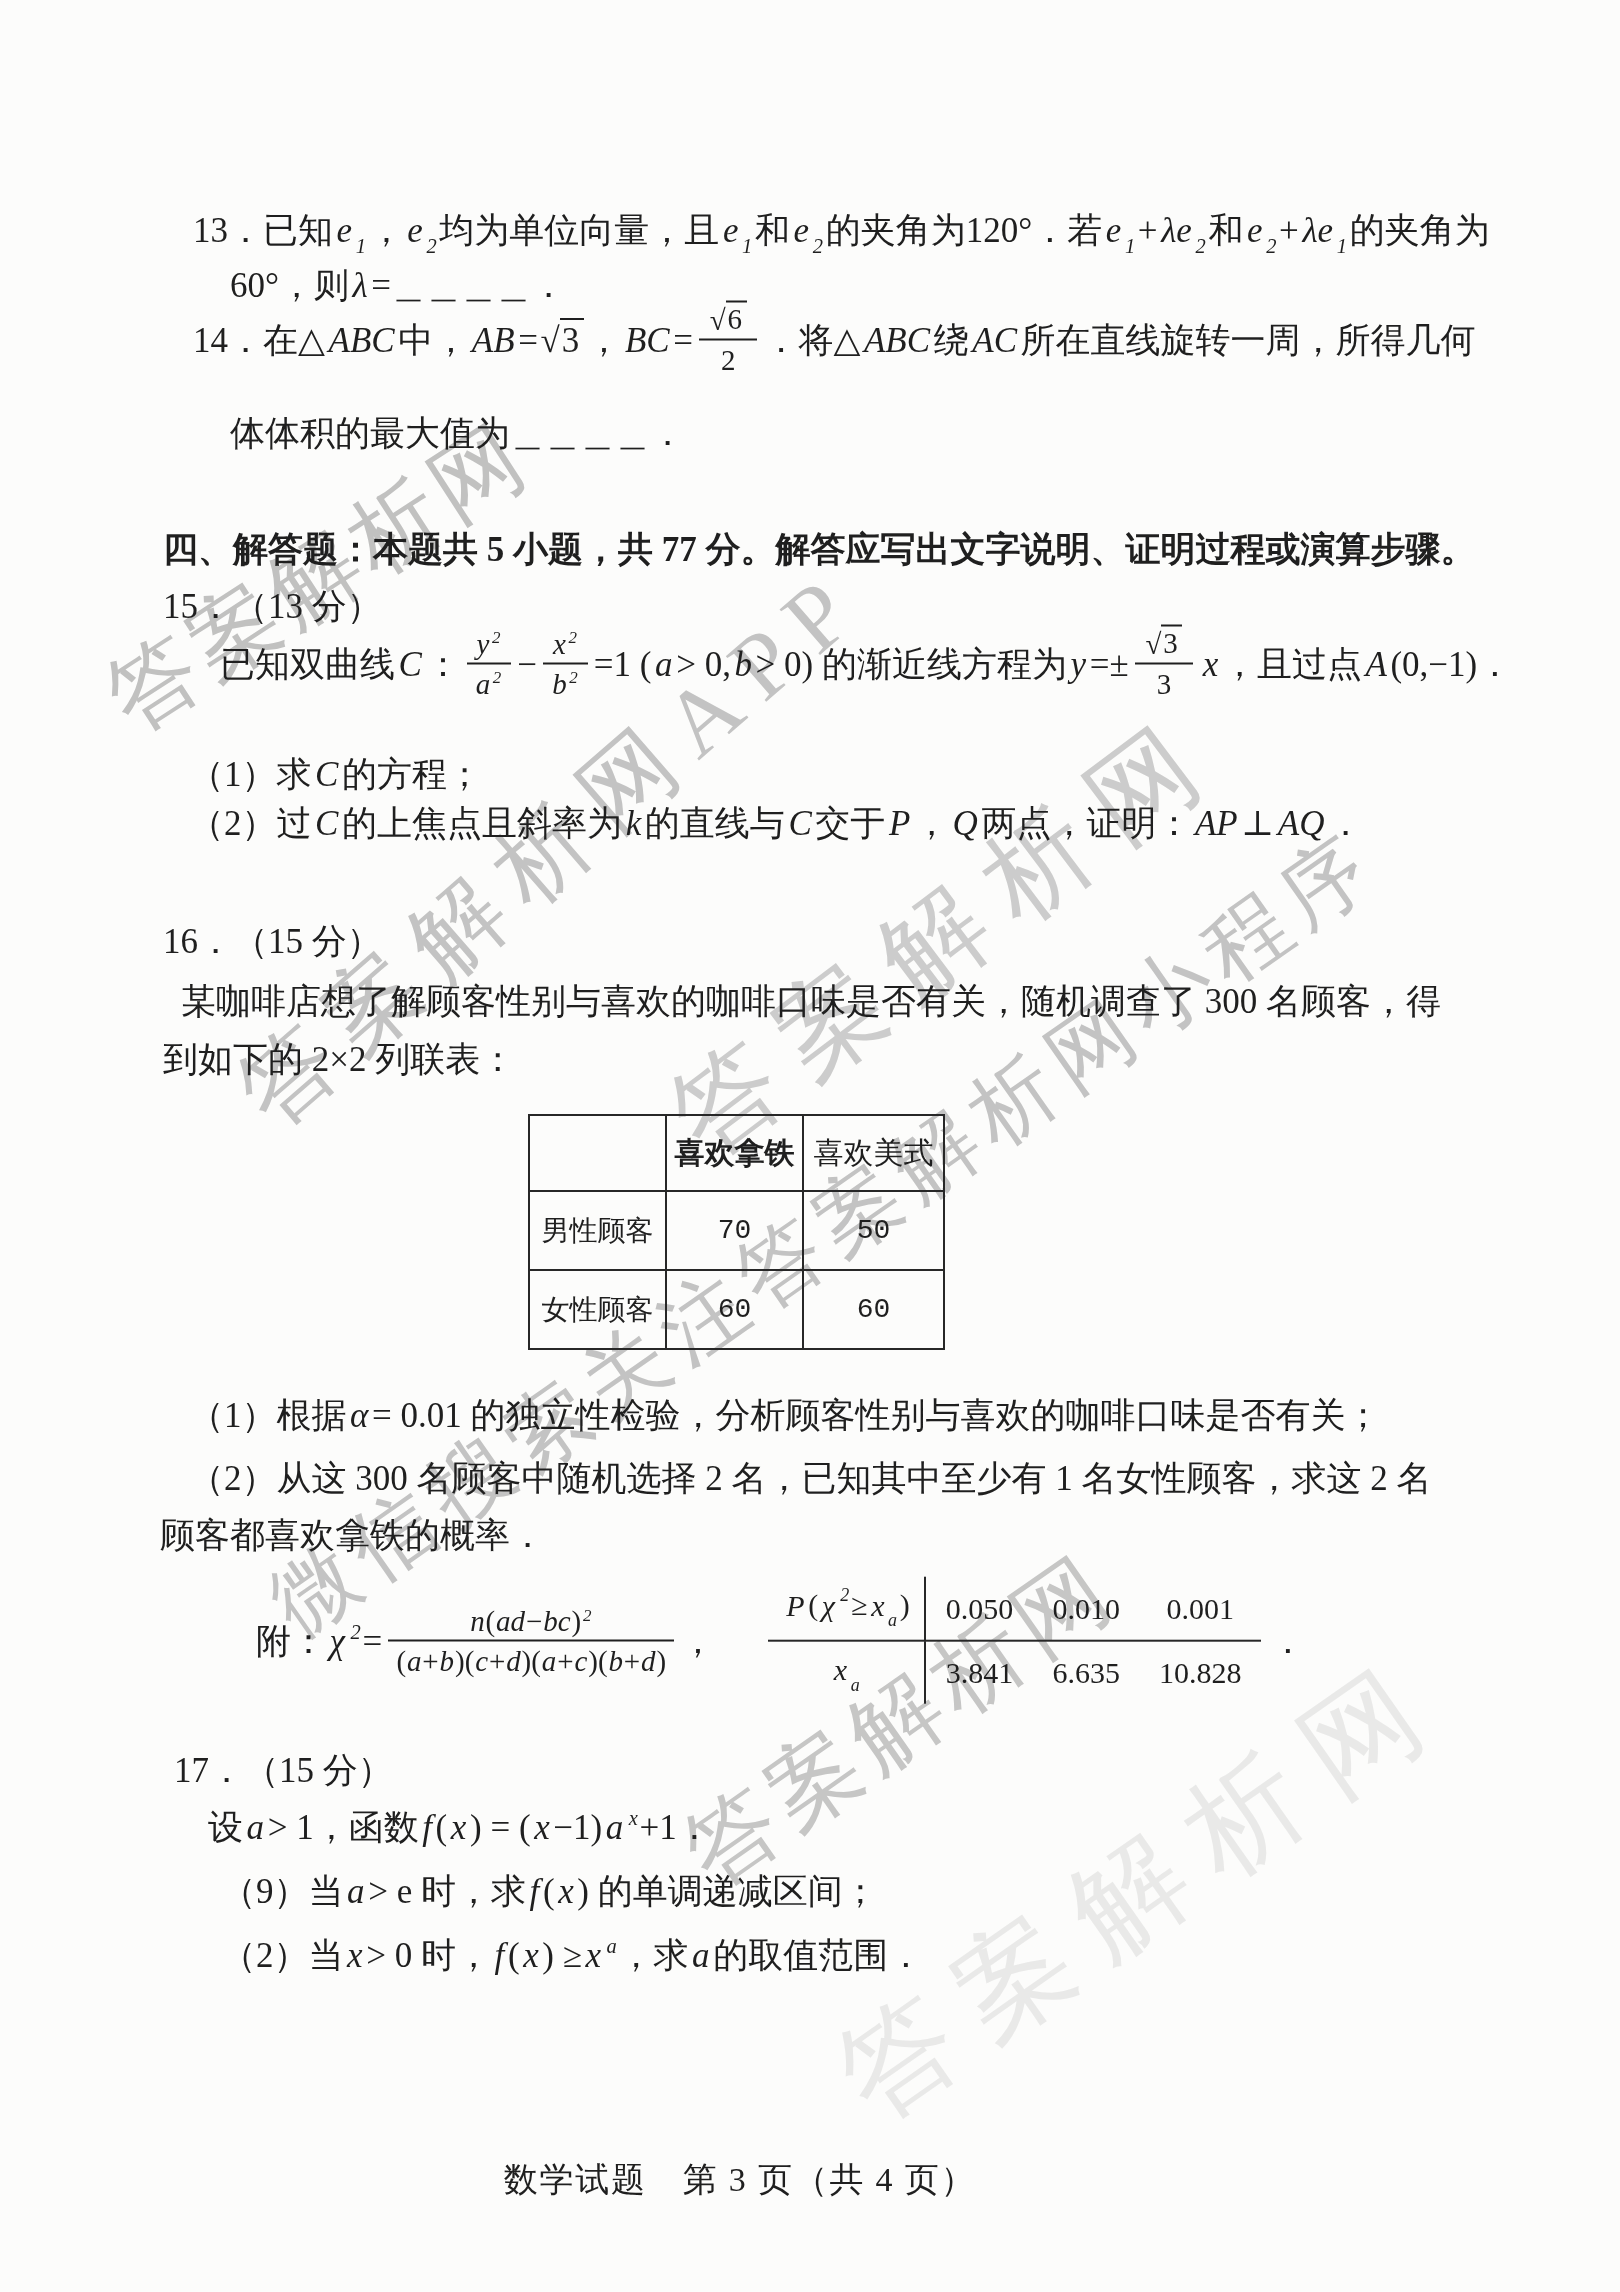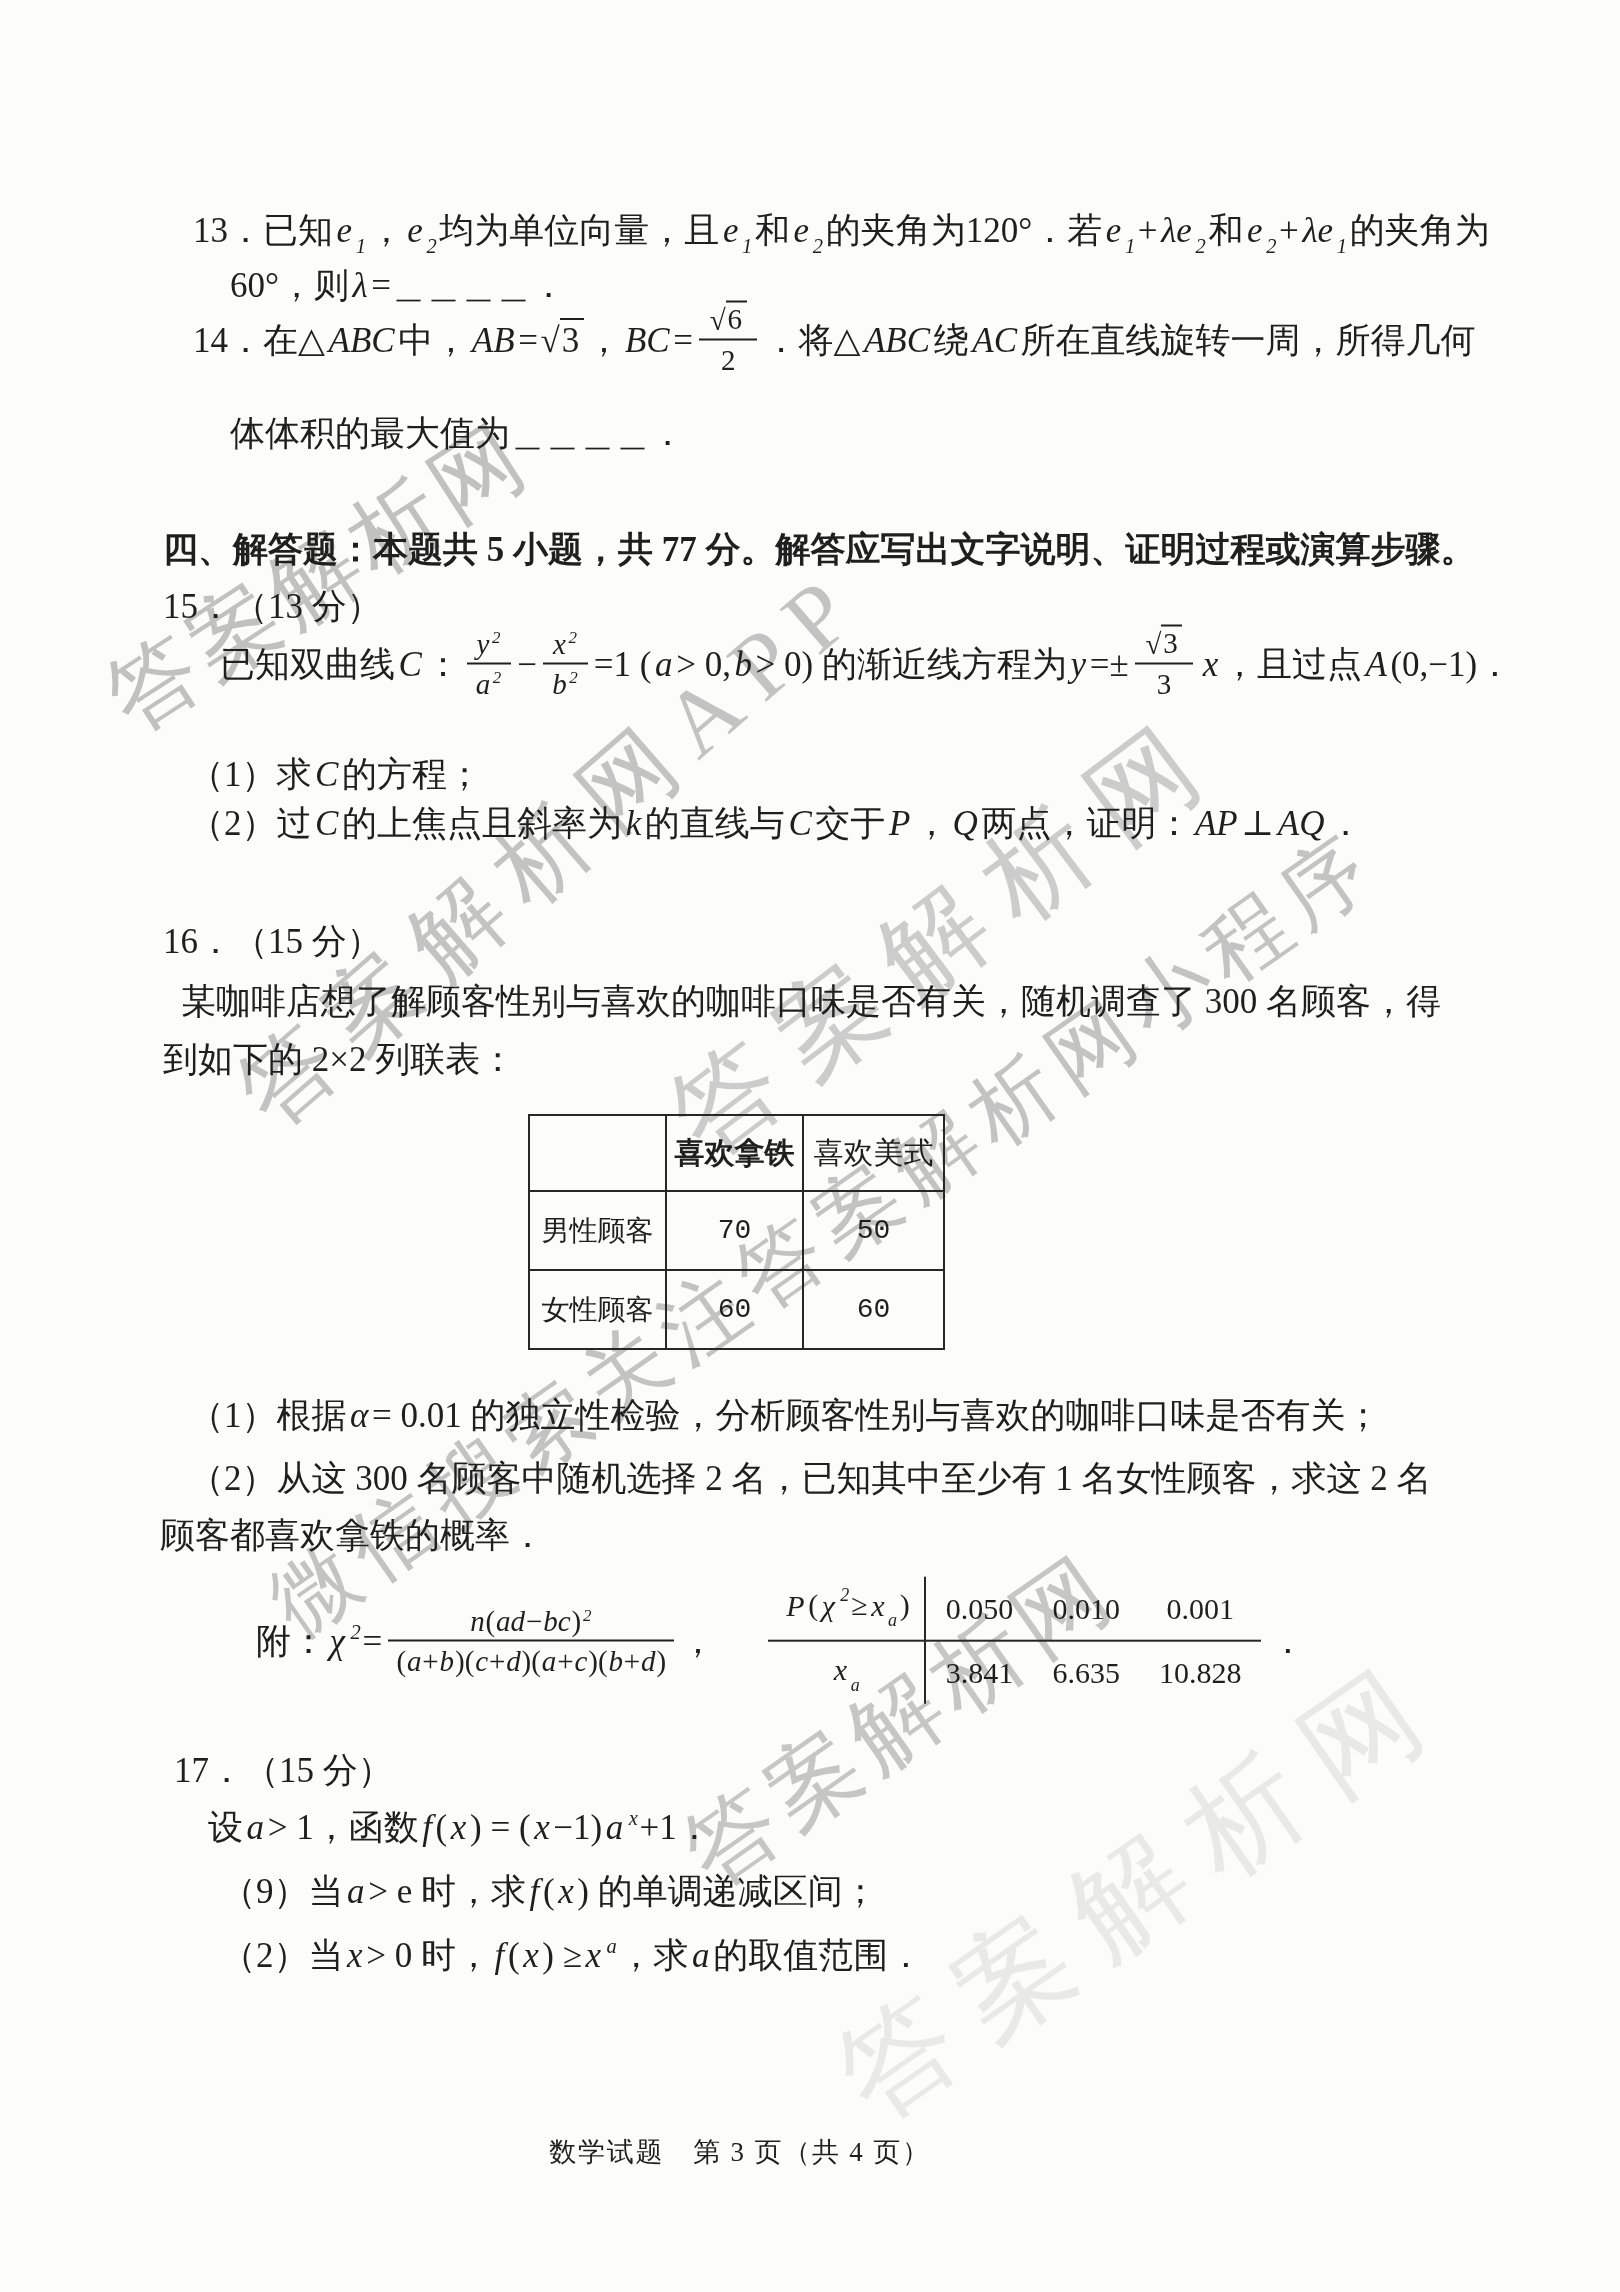--- a/index.html
+++ b/index.html
@@ -46,21 +46,21 @@
   .wm{
     position:absolute;white-space:nowrap;color:#8c8c8c;z-index:0;
     font-family:"Liberation Serif","DejaVu Serif",serif;
   }
   .wm1{left:318px;top:577px;font-size:89px;letter-spacing:7.1px;opacity:.52;transform:translate(-50%,-50%) rotate(-33deg);}
   .wm2{left:552px;top:847px;font-size:93px;letter-spacing:19.6px;opacity:.50;transform:translate(-50%,-50%) rotate(-41deg);}
   .wm3{left:945px;top:936px;font-size:105px;letter-spacing:25px;opacity:.42;transform:translate(-50%,-50%) rotate(-37deg);}
   .wm4{left:824px;top:1234px;font-size:84px;letter-spacing:10.7px;opacity:.50;transform:translate(-50%,-50%) rotate(-35deg);}
   .wm5{left:900px;top:1720px;font-size:91px;letter-spacing:9px;opacity:.48;transform:translate(-50%,-50%) rotate(-35deg);}
   .wm6{left:1141px;top:1889px;font-size:114px;letter-spacing:27px;opacity:.16;transform:translate(-50%,-50%) rotate(-35deg);}
-  .footer{font-size:27px;transform:translateX(-50%);letter-spacing:1.8px;}
+  .footer{font-size:34px;transform:translateX(-50%);letter-spacing:1.8px;margin-top:22px;}
 </style>
 </head>
 <body>
 
 <div class="page">
 
   <div class="wm wm1">答案解析网</div>
   <div class="wm wm2">答案解析网APP</div>
   <div class="wm wm3">答案解析网</div>
   <div class="wm wm4">微信搜索关注答案解析网小程序</div>

